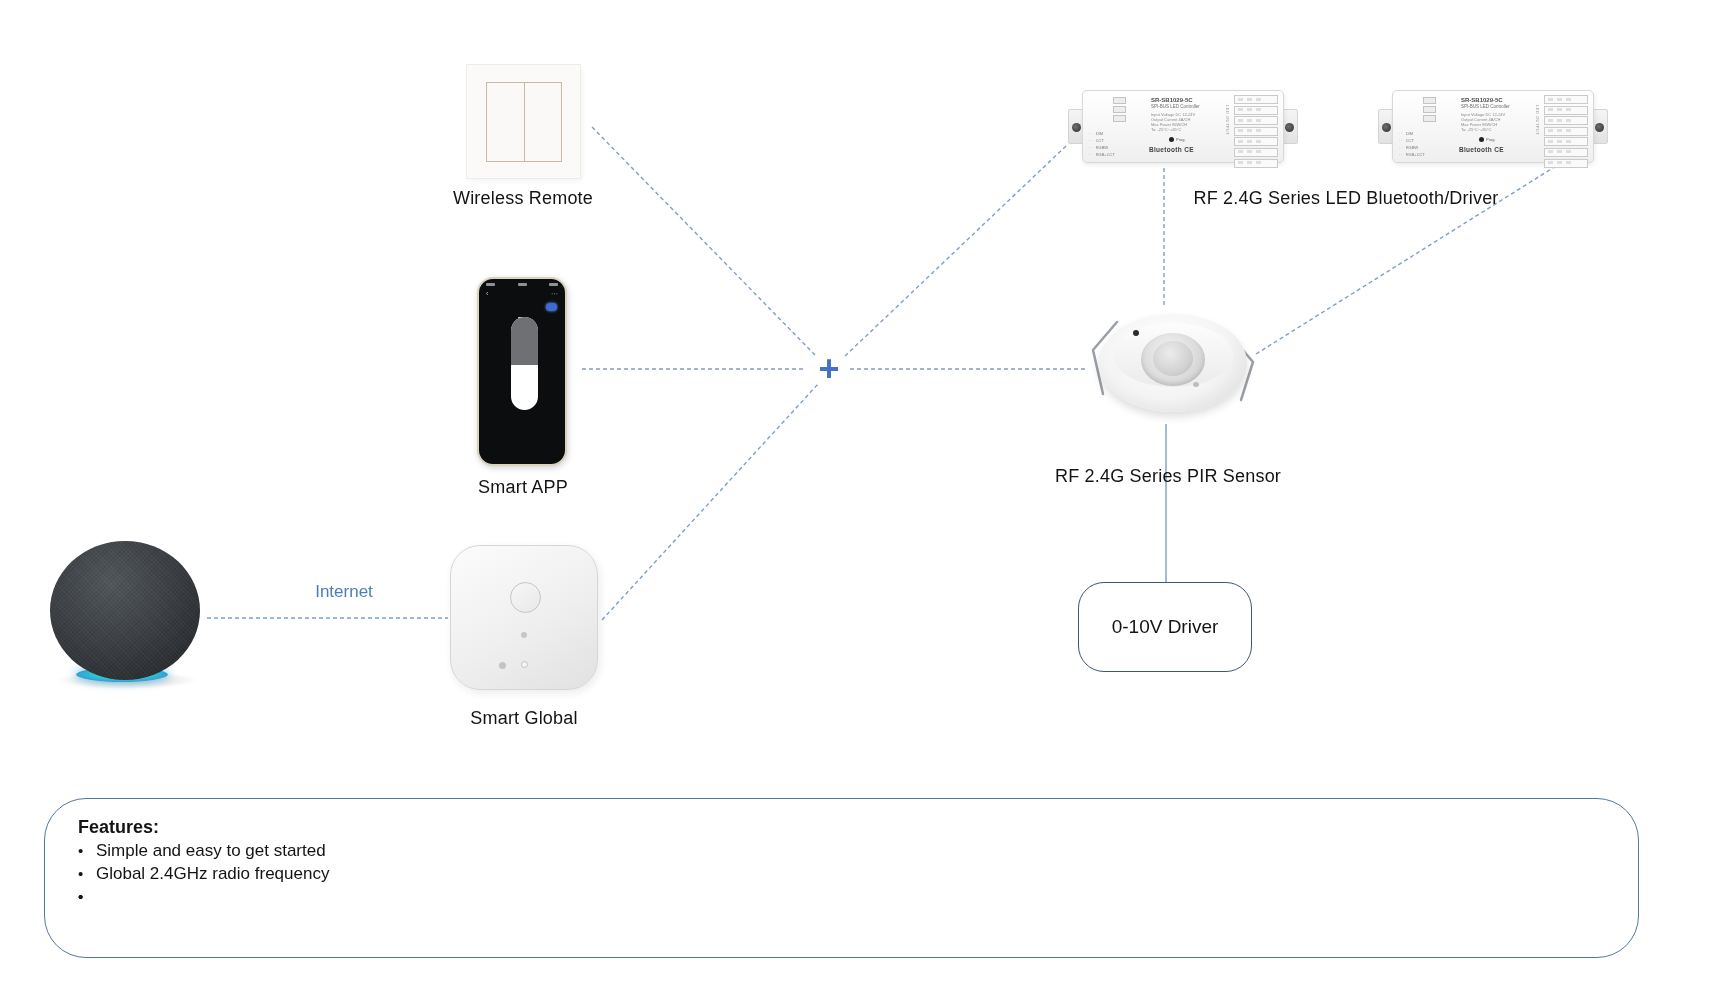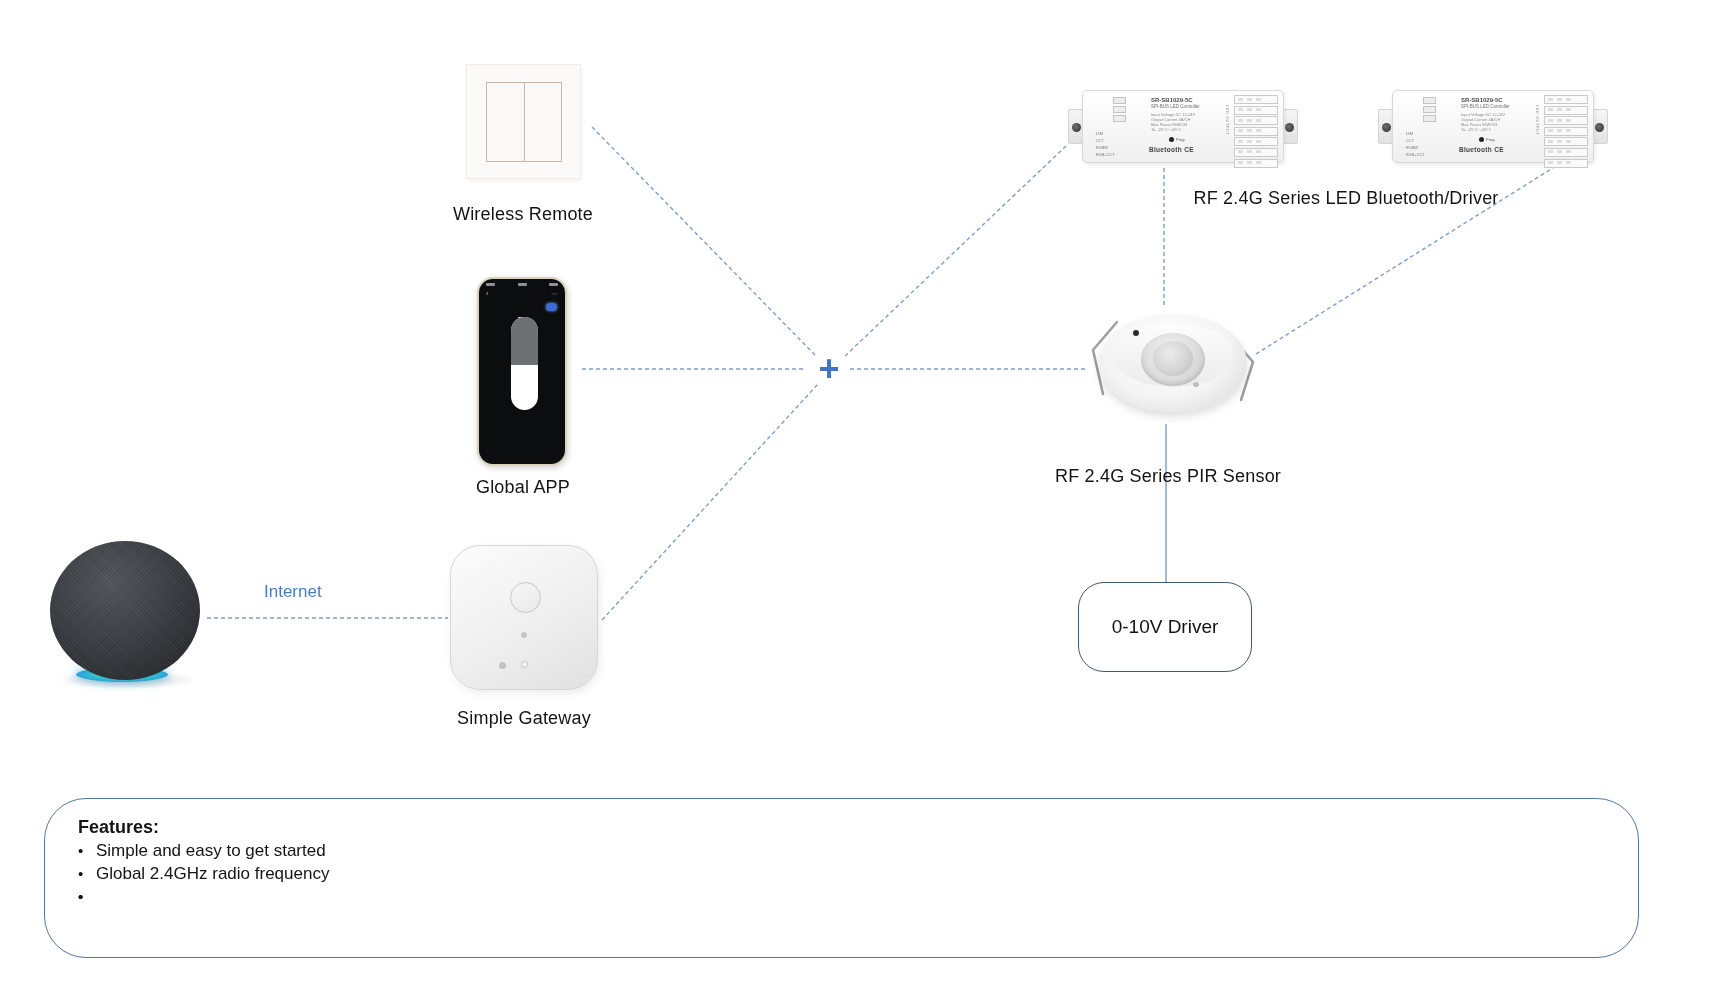--- a/index.html
+++ b/index.html
@@ -95,21 +95,21 @@
         box-shadow:inset 0 -2px 4px rgba(0,0,0,.12);}
   .pir-dome{position:absolute;left:64px;top:43px;width:40px;height:35px;border-radius:50%;
         background:radial-gradient(circle at 42% 35%,#ececec,#d2d2d2 60%,#b8b8b8);}
   .pir-led{position:absolute;left:44px;top:32px;width:6px;height:6px;border-radius:50%;background:#2b2b2b;}
   .pir-dot2{position:absolute;left:104px;top:84px;width:6px;height:5px;border-radius:50%;background:#bdbdbd;}
   
   .driver-box{position:absolute;left:1078px;top:582px;width:174px;height:90px;z-index:2;border-radius:26px;
         border:1.5px solid #3f5872;background:#ffffff;box-sizing:border-box;
         display:flex;align-items:center;justify-content:center;font-size:19px;color:#141414;}
   
-  .internet{position:absolute;left:264px;top:582px;width:100px;z-index:3;
+  .internet{position:absolute;left:294px;top:582px;width:100px;z-index:3;text-align:center;
         font-size:17px;color:#4a7ebb;}
   
   .features{position:absolute;left:44px;top:798px;width:1595px;height:160px;z-index:2;border-radius:42px;
         border:1px solid #54779e;background:#ffffff;box-sizing:border-box;padding:16px 12px 0 33px;color:#141414;}
   .features-heading{font-size:18px;font-weight:bold;line-height:24px;}
   .feature-item{font-size:17px;line-height:23px;padding-left:18px;position:relative;}
   .feature-item .bullet{position:absolute;left:0;top:0;font-size:15px;}
 </style>
 </head>
 <body>
@@ -126,56 +126,56 @@
     <line class="dash" x1="1256" y1="354" x2="1556" y2="166"></line>
     <line class="dash" x1="207" y1="618" x2="448" y2="618"></line>
     <line class="solid" x1="1166" y1="424" x2="1166" y2="582"></line>
   </svg>
 
   <div class="remote">
     <div class="remote-inner">
       <div class="remote-divider"></div>
     </div>
   </div>
-  <div class="dev-label" style="left:420px;top:204px;width:206px;">Wireless Remote</div>
+  <div class="dev-label" style="left:420px;top:188px;width:206px;">Wireless Remote</div>
 
   <div class="phone">
     <div class="phone-status">
         <i></i>
         <i></i>
         <i></i>
       </div>
     <div class="phone-nav">
       <span>‹</span>
       <span>⋯</span>
     </div>
     <div class="phone-mini"><i></i></div>
     <div class="phone-toggle"></div>
     <div class="phone-slider">
       <div class="phone-slider-top"></div>
     </div>
   </div>
-  <div class="dev-label" style="left:433px;top:477px;width:180px;">Global APP</div>
+  <div class="dev-label" style="left:433px;top:477px;width:180px;">Smart APP</div>
 
   <div class="echo">
     <div class="echo-shadow"></div>
     <div class="echo-ring"></div>
     <div class="echo-sphere"></div>
     <div class="echo-texture"></div>
   </div>
 
   <div class="internet">Internet</div>
 
   <div class="gateway">
     <div class="gw-button"></div>
     <div class="gw-dot"></div>
     <div class="gw-led"></div>
     <div class="gw-reset"></div>
   </div>
-  <div class="dev-label" style="left:424px;top:708px;width:200px;">Simple Gateway</div>
+  <div class="dev-label" style="left:424px;top:708px;width:200px;">Smart Global</div>
 
   <div class="plus">+</div>
 
   <div class="ctrl c1">
     <div class="ctrl-ear l">
       <span class="ctrl-screw"></span>
       </div>
     <div class="ctrl-ear r">
       <span class="ctrl-screw"></span>
       </div>

